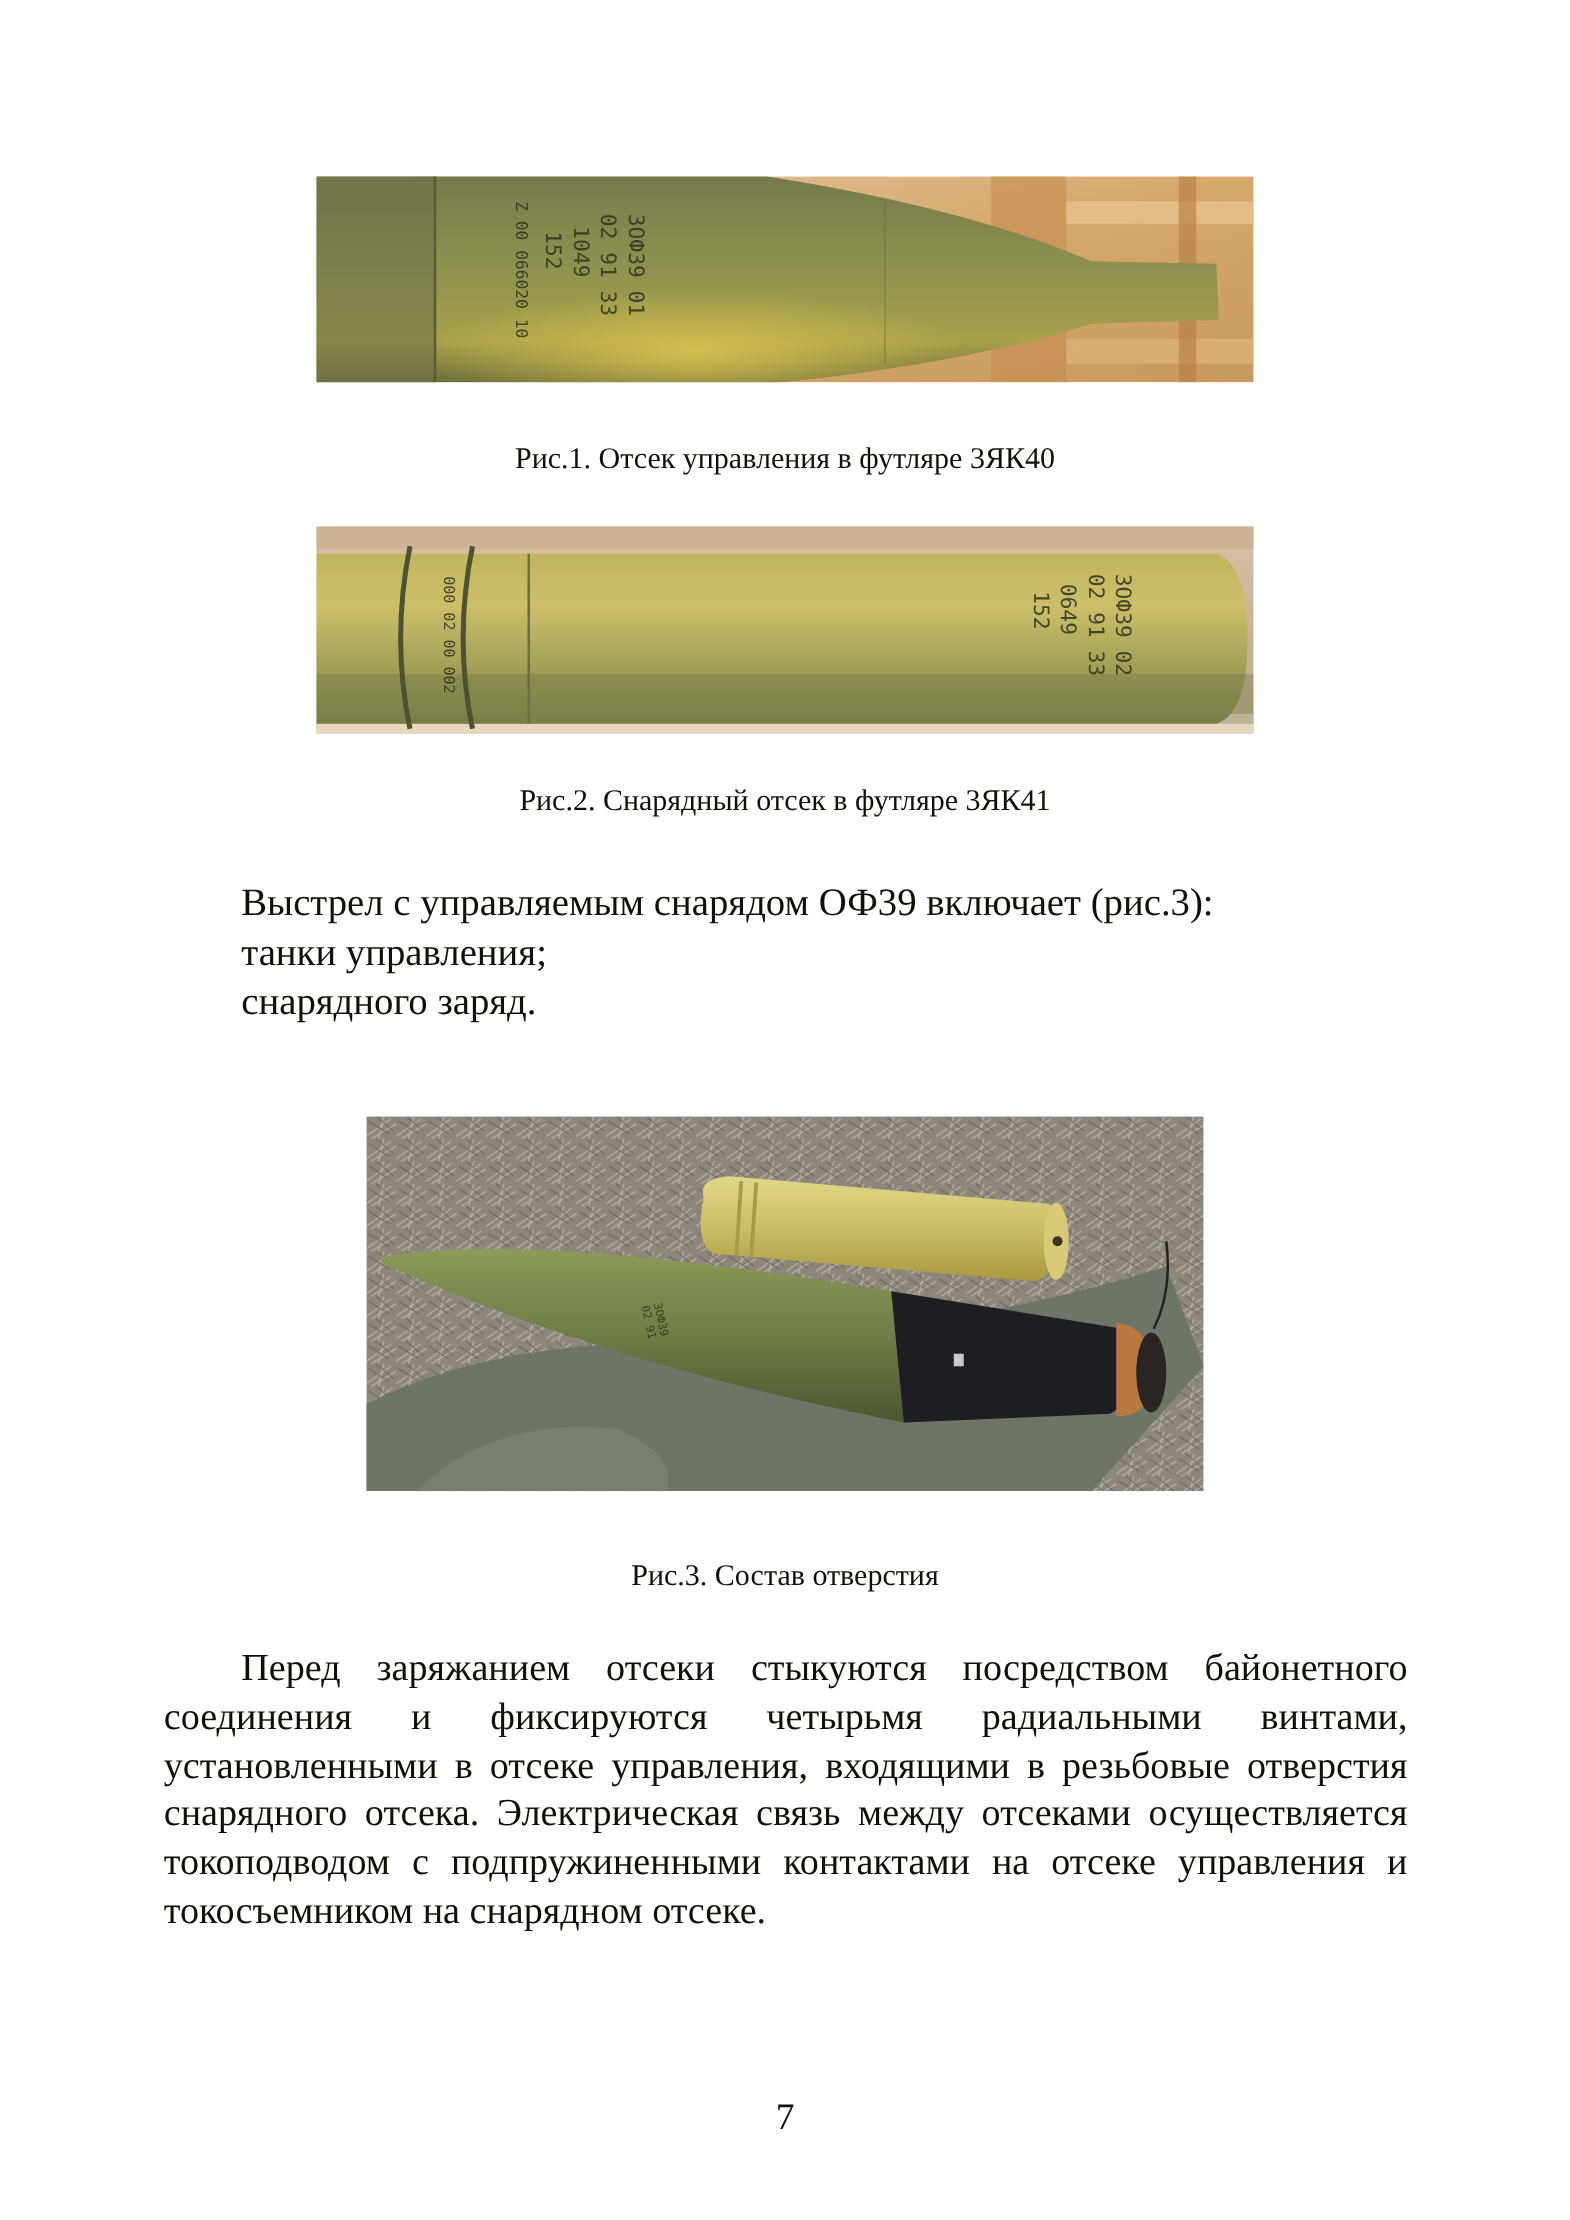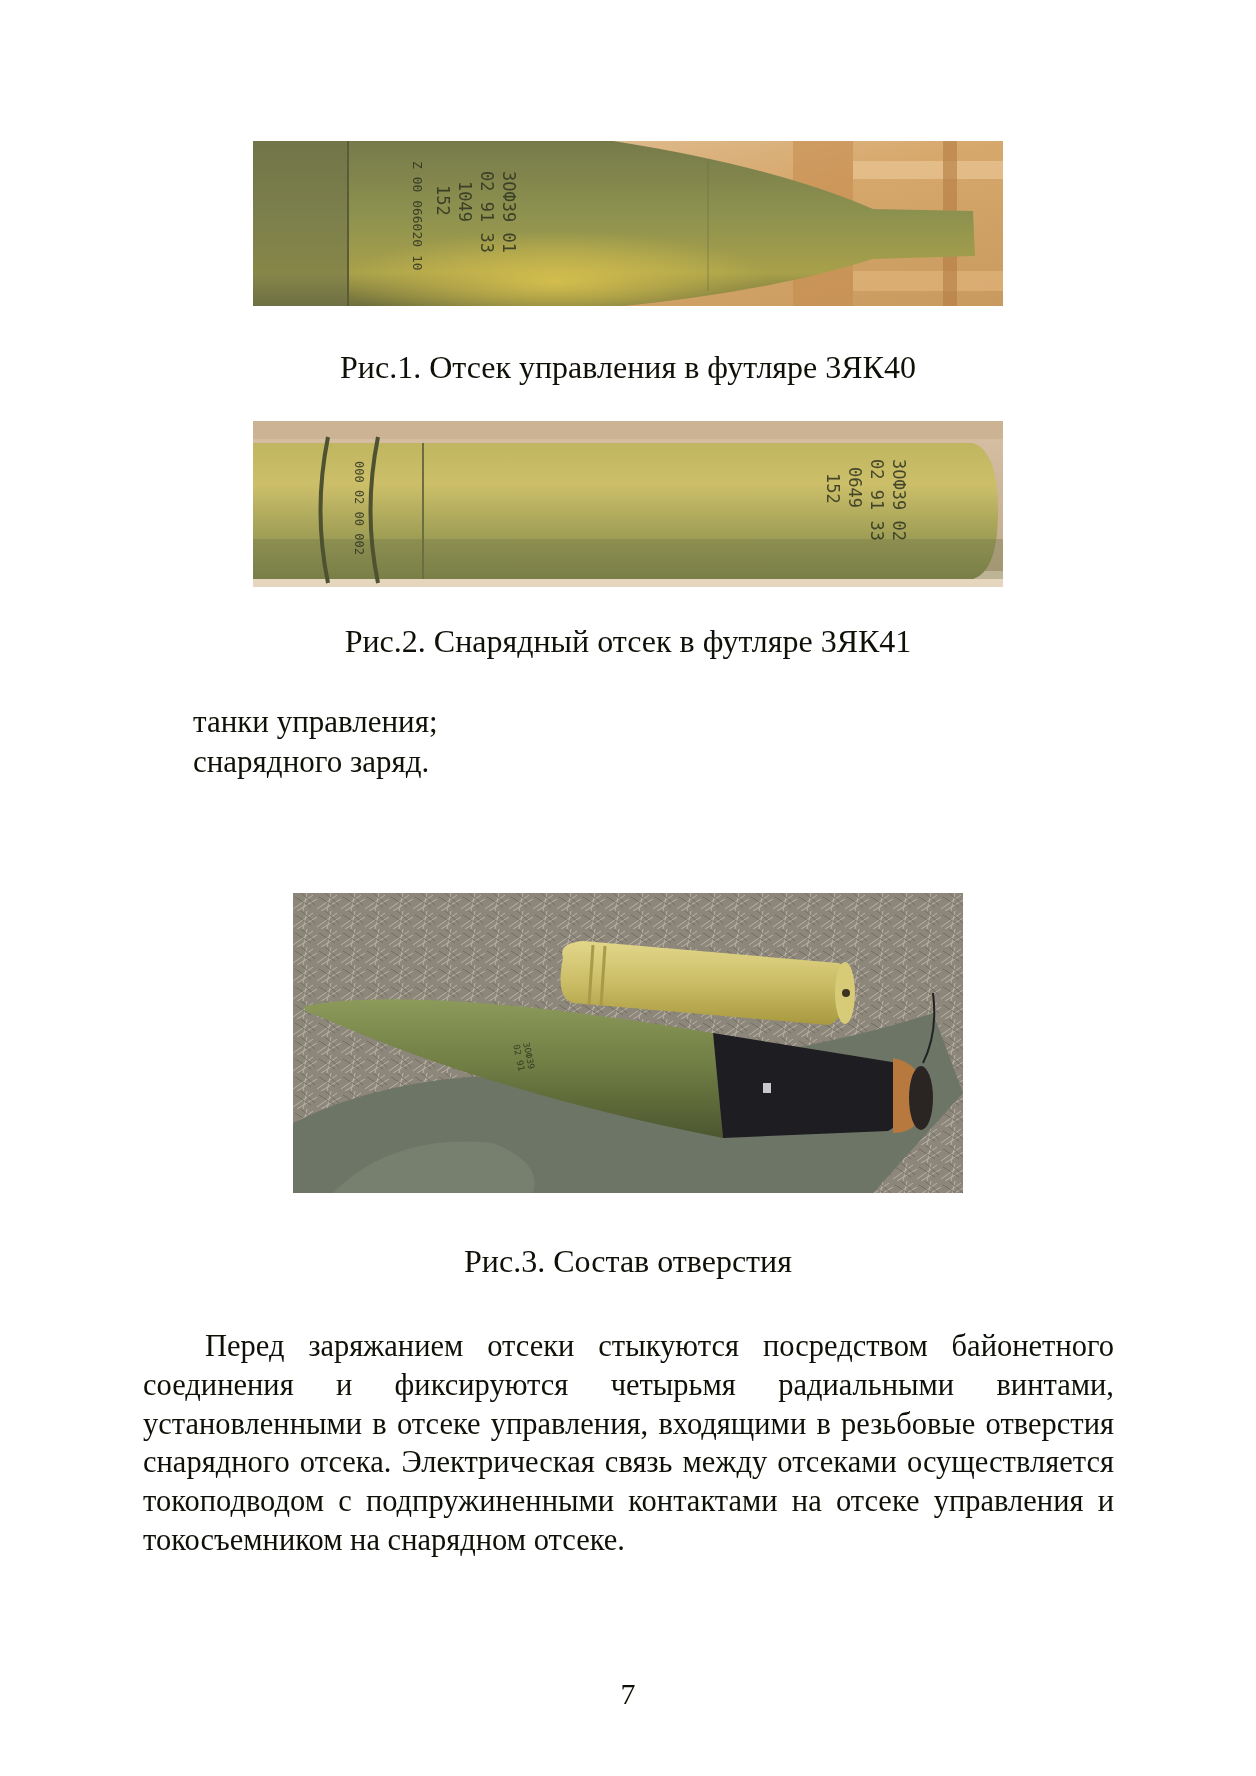--- a/index.html
+++ b/index.html
@@ -18,21 +18,21 @@
     .photo {
       position: absolute;
       overflow: hidden;
     }
     .photo svg { display: block; width: 100%; height: 100%; }
     .caption {
       position: absolute;
       left: 0;
       width: 1256px;
       text-align: center;
-      font-size: 32px;
+      font-size: 24px;
       line-height: 36px;
       white-space: nowrap;
     }
     .intro {
       position: absolute;
       left: 193px;
       top: 702px;
       font-size: 31px;
       line-height: 39.5px;
       white-space: nowrap;
@@ -43,21 +43,21 @@
       left: 131px;
       top: 1315px;
       width: 995px;
       font-size: 30.5px;
       line-height: 38.8px;
       text-align: justify;
       text-align-last: left;
       hyphens: none;
     }
     .body-text p {
-      margin: 12px;
+      margin: 0;
       text-indent: 62px;
     }
     .body-text p.last-cut {
       text-align-last: justify;
     }
     .page-number {
       position: absolute;
       left: 0;
       width: 1256px;
       top: 1676px;
@@ -145,20 +145,21 @@
       <text class="img-label" x="14" y="66" font-size="17">152</text>
     </g>
     <g transform="translate(102,40) rotate(90)">
       <text class="img-label" x="0" y="0" font-size="12">000 02 00 002</text>
     </g>
   </svg>
 </div>
 <div class="caption" style="top:623px;">Рис.2. Снарядный отсек в футляре 3ЯК41</div>
 
 <div class="intro">
+  <div>Выстрел с управляемым снарядом ОФ39 включает (рис.3):</div>
   <div>танки управления;</div>
   <div>снарядного заряд.</div>
 </div>
 
 <div class="photo" style="left:293px; top:893px; width:670px; height:300px;">
   <svg viewBox="0 0 670 300" preserveAspectRatio="none">
     <defs>
       <pattern id="grass" width="24" height="18" patternUnits="userSpaceOnUse">
         <rect width="24" height="18" fill="#8d867b"></rect>
         <path d="M0,16 L20,2 M4,18 L24,6 M10,18 L14,0" stroke="#c9c2b4" stroke-width="1" opacity="0.7"></path>

